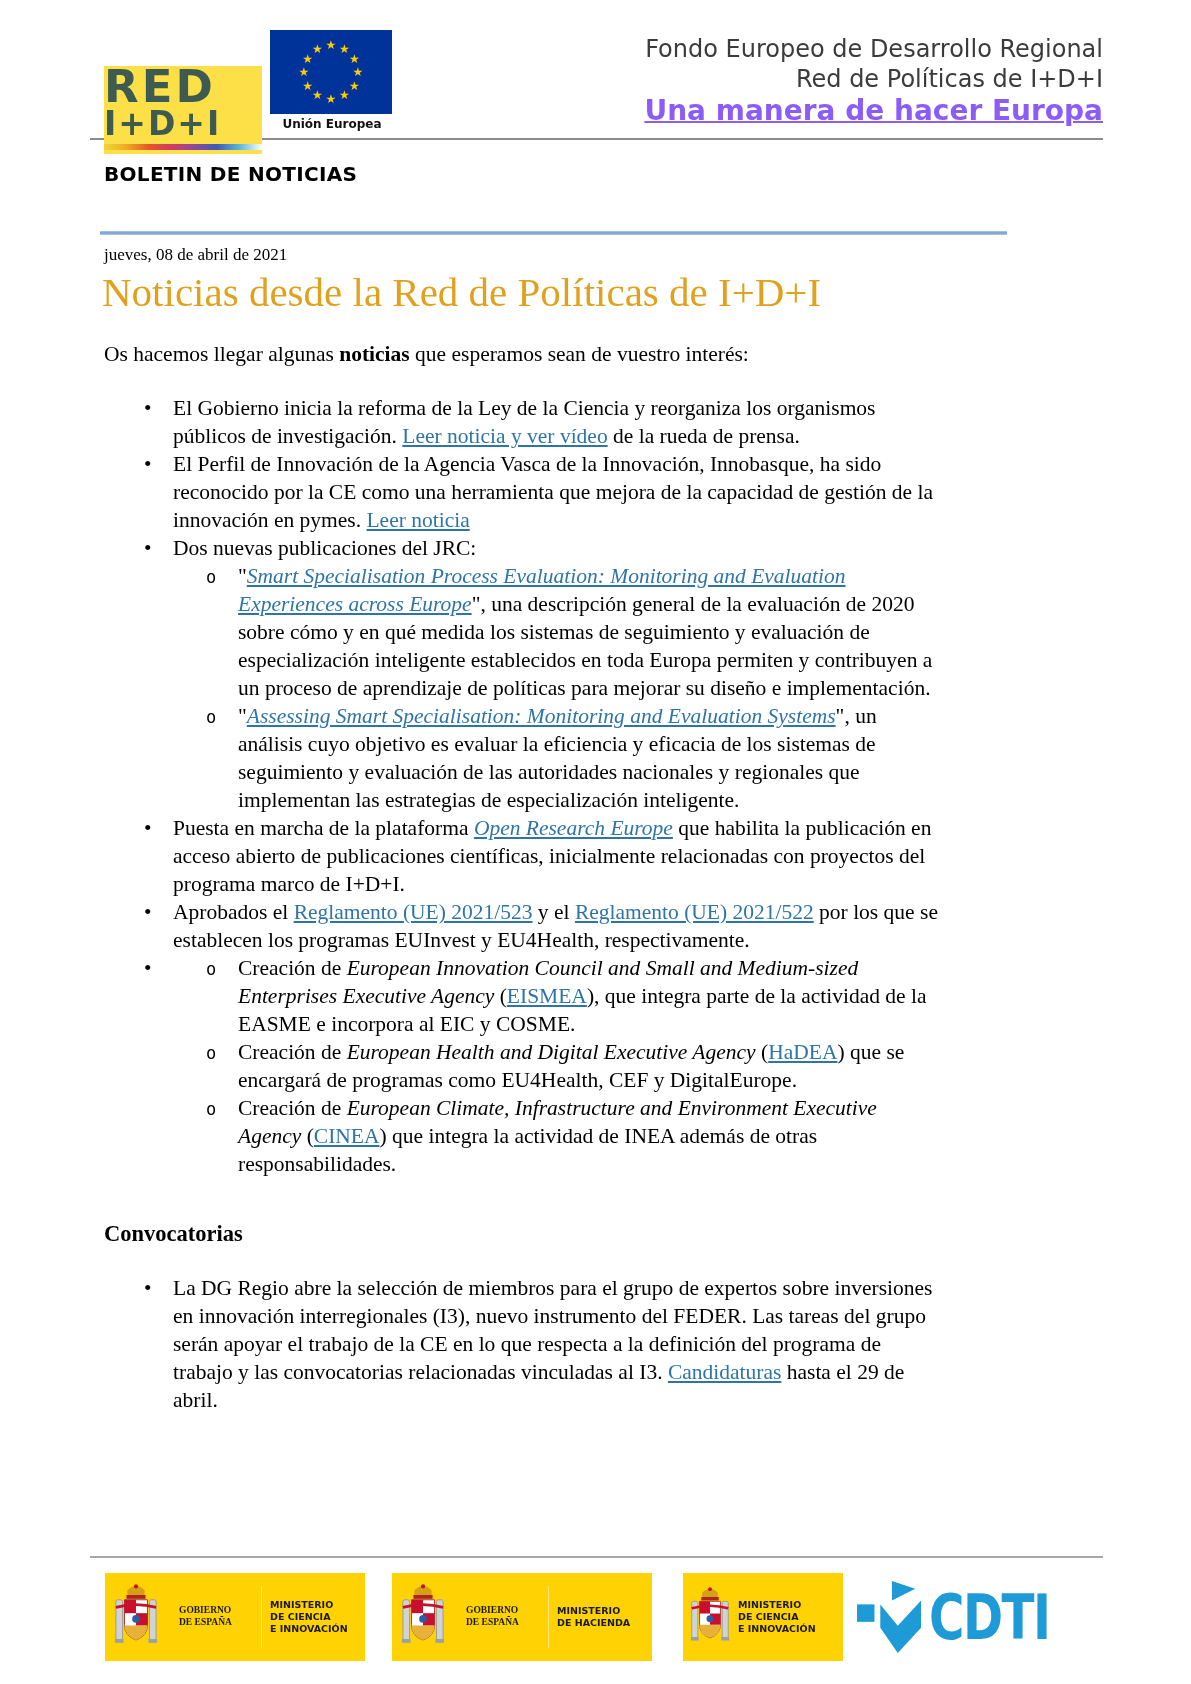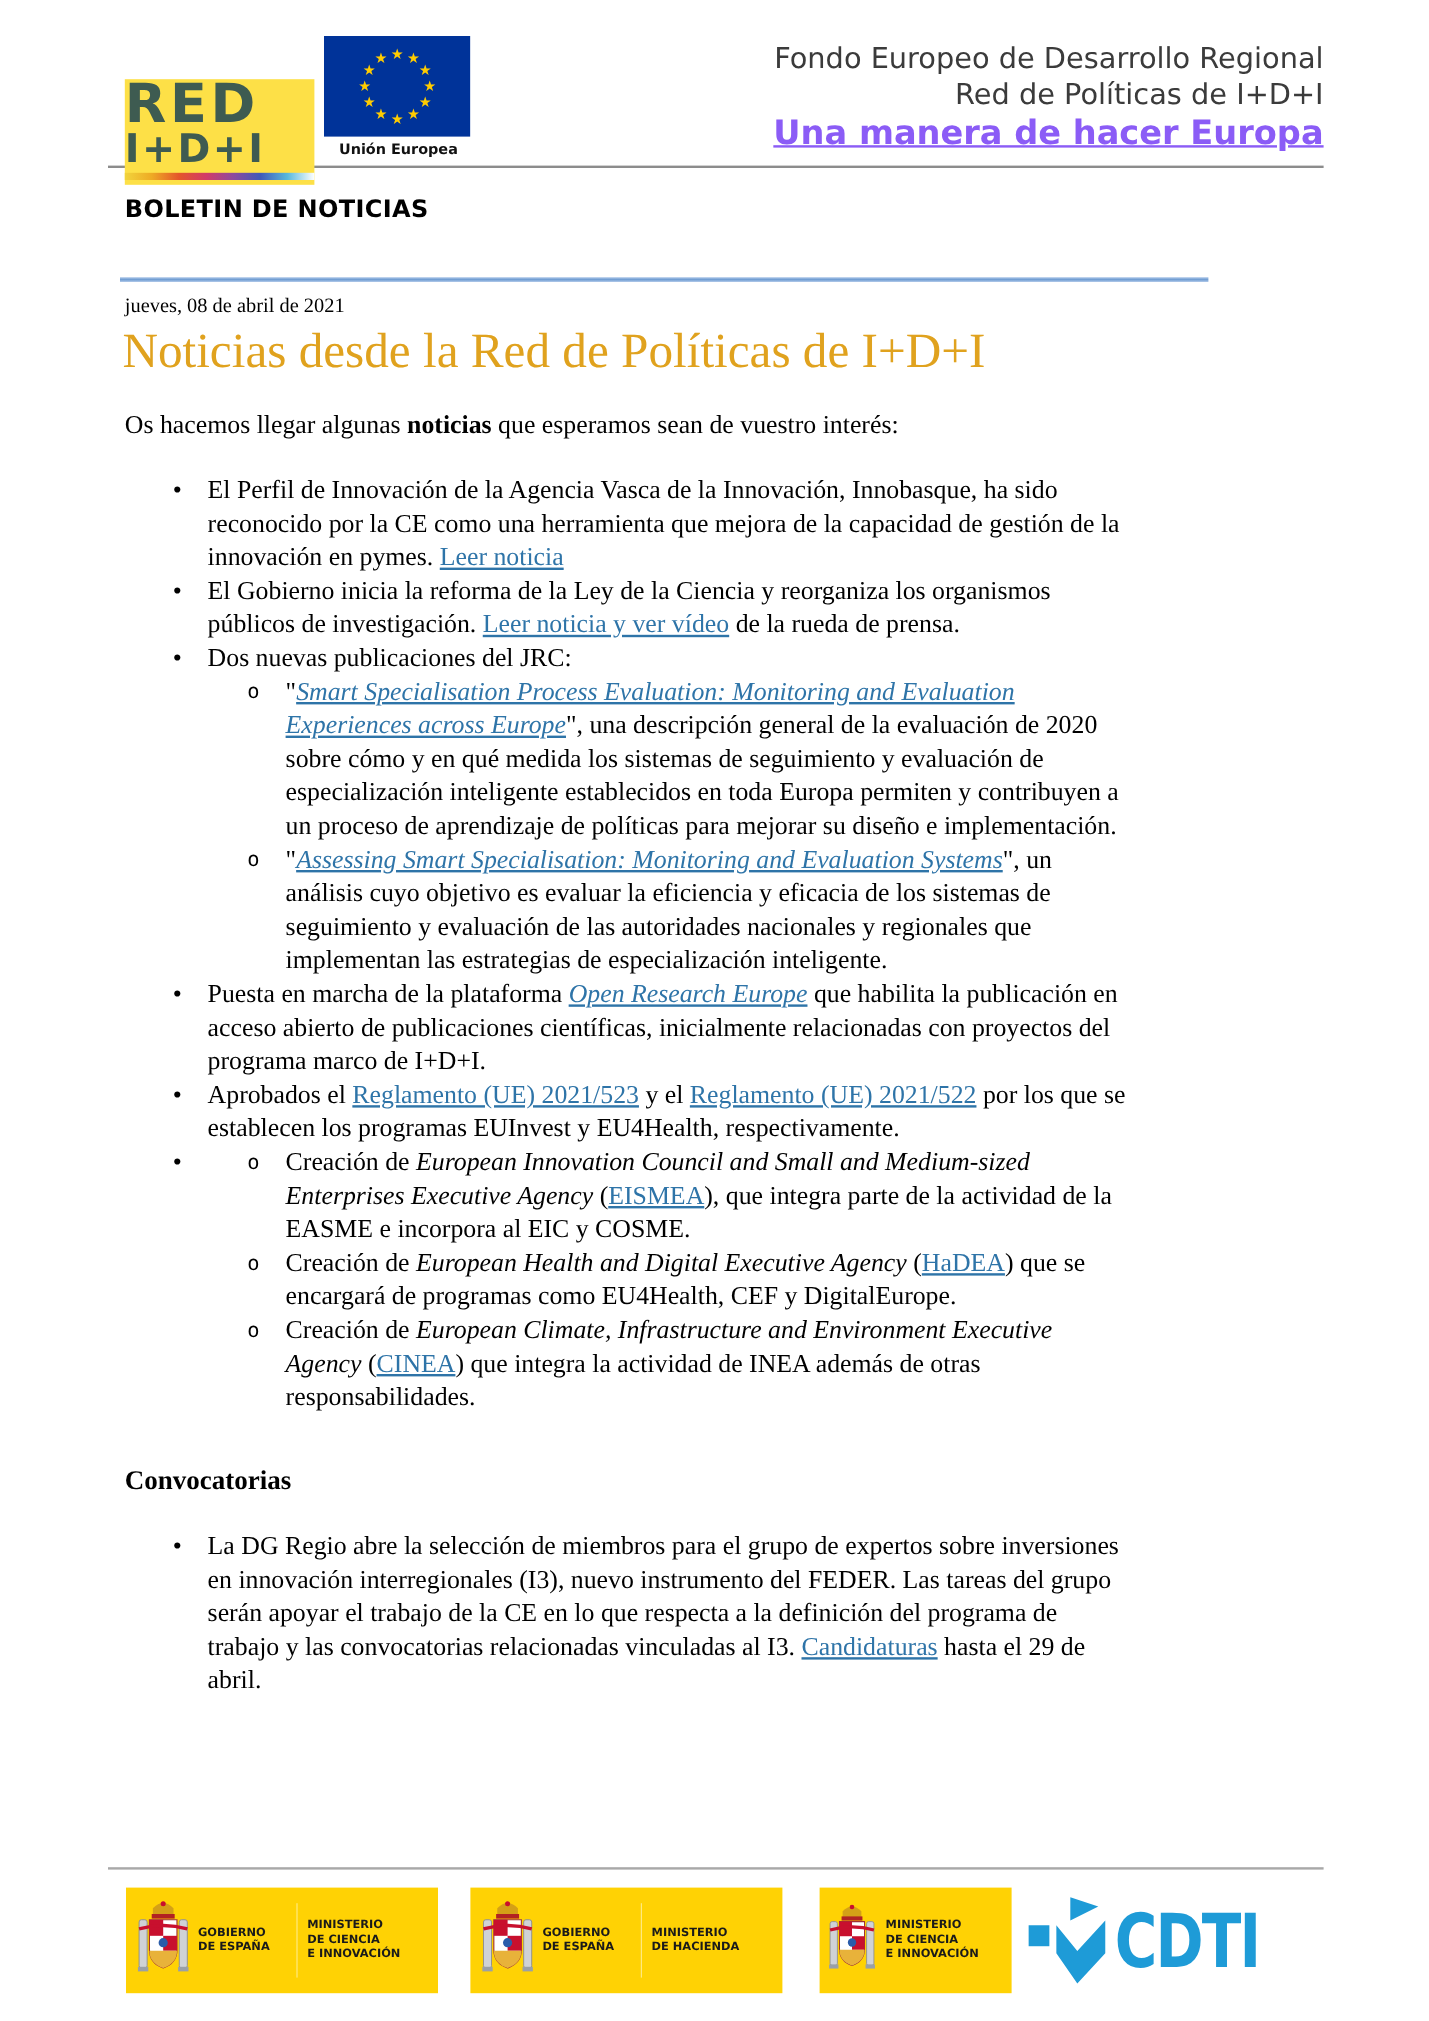--- a/index.html
+++ b/index.html
@@ -53,21 +53,21 @@
   .footer-rule{height:2px;background:#a8a8a8;}
   .logo-row{position:relative;height:90px;margin-top:15px;}
   .gov{position:absolute;top:0;height:88px;background:#FFD204;display:flex;align-items:center;}
   .gov1{left:15px;width:260px;}
   .gov2{left:302px;width:260px;}
   .gov3{left:593px;width:160px;}
   .arms{width:44px;height:70px;flex:0 0 auto;margin-left:9px;}
   .gov3 .arms{margin-left:7px;width:40px;height:66px;}
   .gov-text{font-family:"DejaVu Sans","Liberation Sans",sans-serif;font-weight:bold;font-size:9.5px;
             line-height:1.25;color:#1a1a1a;white-space:pre-line;}
-  .org{margin-left:7px;width:74px;}
+  .org{margin-left:21px;width:74px;font-family:Liberation Serif, serif;}
   .gov-div{width:1px;height:62px;background:#ffe97f;margin:0 8px;flex:0 0 auto;}
   .gov3 .dept{margin-left:8px;}
   .cdti{position:absolute;left:767px;top:0;height:88px;display:flex;align-items:center;}
   .cdti-text{font-family:"DejaVu Sans","Liberation Sans",sans-serif;font-weight:800;font-size:62px;
              color:#1E9BD7;letter-spacing:-2px;margin-left:6px;transform:scaleX(0.78);transform-origin:left center;}
   .hidden-defs{position:absolute;width:0;height:0;overflow:hidden;}
 </style>
 </head>
 <body>
 
@@ -126,22 +126,22 @@
 
   <div class="boletin">BOLETIN DE NOTICIAS</div>
   <div class="title-rule"></div>
   <div class="date">jueves, 08 de abril de 2021</div>
   <h1 class="page-title">Noticias desde la Red de Políticas de I+D+I</h1>
 
   <div class="body-copy">
     <p class="intro"><span>Os hacemos llegar algunas </span><span class="b">noticias</span><span> que esperamos sean de vuestro interés:</span></p>
 
     <ul class="news">
+        <li><span>El Gobierno inicia la reforma de la Ley de la Ciencia y reorganiza los organismos públicos de investigación. </span><a class="lnk" href="#">Leer noticia y ver vídeo</a><span> de la rueda de prensa.</span></li>
         <li><span>El Perfil de Innovación de la Agencia Vasca de la Innovación, Innobasque, ha sido reconocido por la CE como una herramienta que mejora de la capacidad de gestión de la innovación en pymes. </span><a class="lnk" href="#">Leer noticia</a></li>
-        <li><span>El Gobierno inicia la reforma de la Ley de la Ciencia y reorganiza los organismos públicos de investigación. </span><a class="lnk" href="#">Leer noticia y ver vídeo</a><span> de la rueda de prensa.</span></li>
         <li><span>Dos nuevas publicaciones del JRC:</span><ul class="sub">
             <li><span>"</span><a class="lnk it" href="#">Smart Specialisation Process Evaluation: Monitoring and Evaluation Experiences across Europe</a><span>", una descripción general de la evaluación de 2020 sobre cómo y en qué medida los sistemas de seguimiento y evaluación de especialización inteligente establecidos en toda Europa permiten y contribuyen a un proceso de aprendizaje de políticas para mejorar su diseño e implementación.</span></li>
             <li><span>"</span><a class="lnk it" href="#">Assessing Smart Specialisation: Monitoring and Evaluation Systems</a><span>", un análisis cuyo objetivo es evaluar la eficiencia y eficacia de los sistemas de seguimiento y evaluación de las autoridades nacionales y regionales que implementan las estrategias de especialización inteligente.</span></li>
           </ul></li>
         <li><span>Puesta en marcha de la plataforma </span><a class="lnk it" href="#">Open Research Europe</a><span> que habilita la publicación en acceso abierto de publicaciones científicas, inicialmente relacionadas con proyectos del programa marco de I+D+I.</span></li>
         <li><span>Aprobados el </span><a class="lnk" href="#">Reglamento (UE) 2021/523</a><span> y el </span><a class="lnk" href="#">Reglamento (UE) 2021/522</a><span> por los que se establecen los programas EUInvest y EU4Health, respectivamente.</span></li>
         <li><ul class="sub">
             <li><span>Creación de </span><span class="it">European Innovation Council and Small and Medium-sized Enterprises Executive Agency</span><span> (</span><a class="lnk" href="#">EISMEA</a><span>), que integra parte de la actividad de la EASME e incorpora al EIC y COSME.</span></li>
             <li><span>Creación de </span><span class="it">European Health and Digital Executive Agency</span><span> (</span><a class="lnk" href="#">HaDEA</a><span>) que se encargará de programas como EU4Health, CEF y DigitalEurope.</span></li>
             <li><span>Creación de </span><span class="it">European Climate, Infrastructure and Environment Executive Agency</span><span> (</span><a class="lnk" href="#">CINEA</a><span>) que integra la actividad de INEA además de otras responsabilidades.</span></li>

